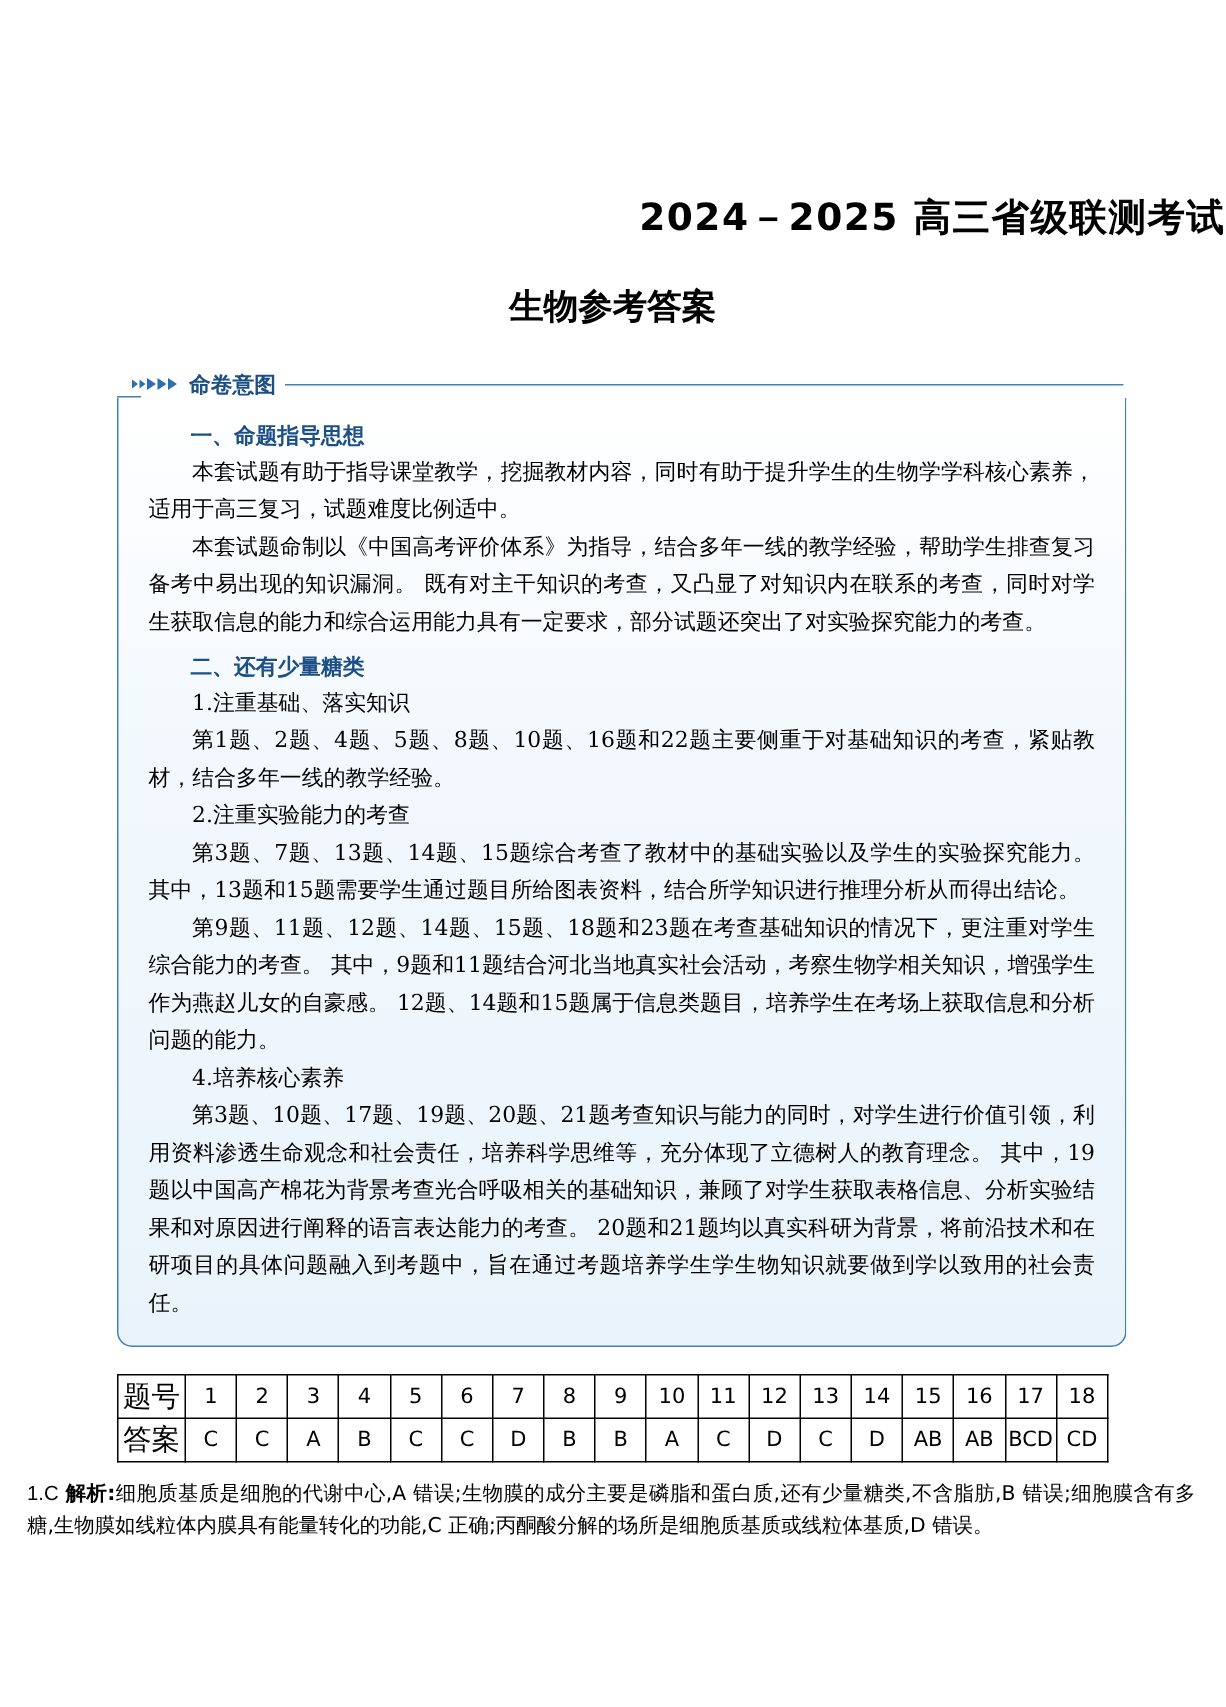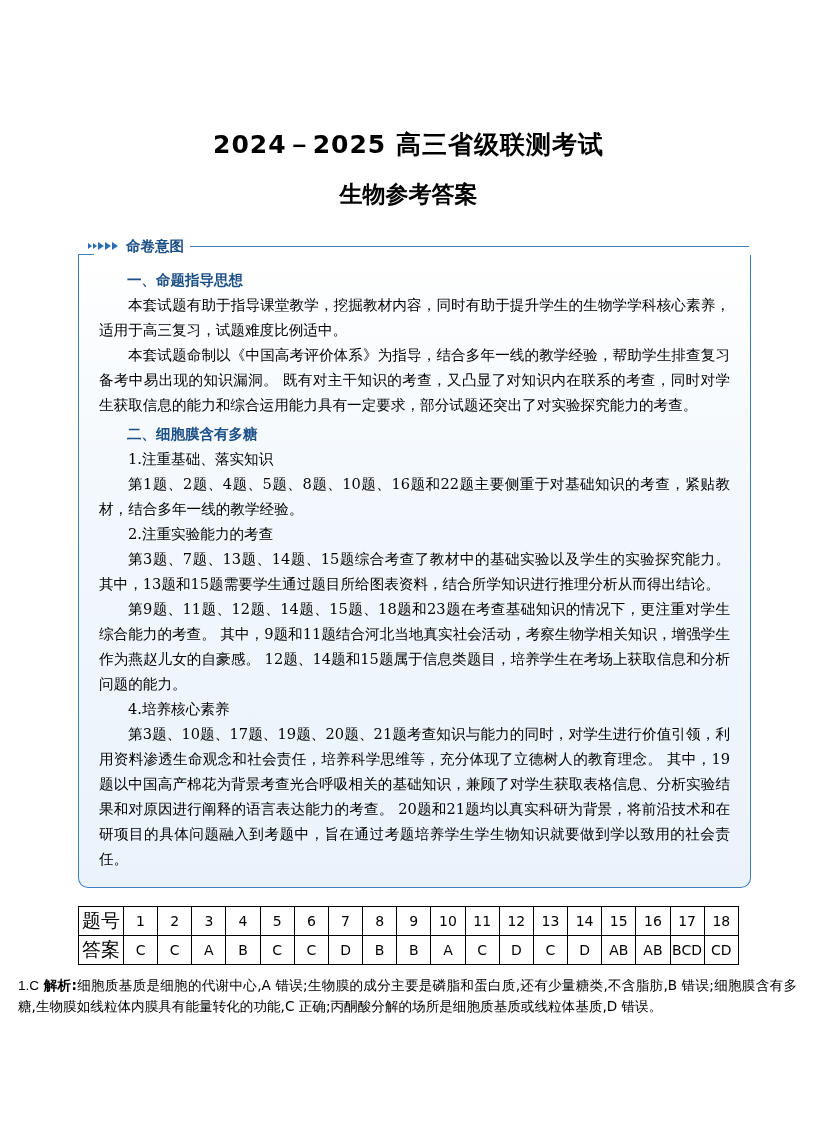--- a/index.html
+++ b/index.html
@@ -18,32 +18,32 @@
   .page {
     position: relative;
     width: 817px;
     height: 1138px;
     padding: 0;
     box-sizing: border-box;
   }
 
   
   .doc-title {
-    text-align: center;
+    text-align: right;
     font-size: 25px;
     font-weight: bold;
     letter-spacing: 1px;
     margin-top: 128px;
     font-family: "DejaVu Sans", "Liberation Sans", sans-serif;
   }
   .doc-subtitle {
     text-align: center;
     font-size: 23px;
     font-weight: bold;
-    margin-top: 18px;
+    margin-top: 28px;
     font-family: Liberation Sans, sans-serif;
   }
 
   
   .intent-wrap {
     margin: 26px 66px 0 78px;
     position: relative;
   }
   .intent-header {
     position: relative;
@@ -168,21 +168,21 @@
         <span class="arrow"></span>
         <span class="arrow"></span>
       </span>
       <span class="intent-title">命卷意图</span>
       <span class="intent-line"></span>
     </div>
     <div class="intent-body">
       <div class="section-head">一、命题指导思想</div>
       <p class="para">本套试题有助于指导课堂教学，挖掘教材内容，同时有助于提升学生的生物学学科核心素养，适用于高三复习，试题难度比例适中。</p>
       <p class="para">本套试题命制以《中国高考评价体系》为指导，结合多年一线的教学经验，帮助学生排查复习备考中易出现的知识漏洞。 既有对主干知识的考查，又凸显了对知识内在联系的考查，同时对学生获取信息的能力和综合运用能力具有一定要求，部分试题还突出了对实验探究能力的考查。</p>
-      <div class="section-head second">二、细胞膜含有多糖</div>
+      <div class="section-head second">二、还有少量糖类</div>
       <p class="sub-head">1.注重基础、落实知识</p>
       <p class="para">第1题、2题、4题、5题、8题、10题、16题和22题主要侧重于对基础知识的考查，紧贴教材，结合多年一线的教学经验。</p>
       <p class="sub-head">2.注重实验能力的考查</p>
       <p class="para">第3题、7题、13题、14题、15题综合考查了教材中的基础实验以及学生的实验探究能力。 其中，13题和15题需要学生通过题目所给图表资料，结合所学知识进行推理分析从而得出结论。</p>
       <p class="para">第9题、11题、12题、14题、15题、18题和23题在考查基础知识的情况下，更注重对学生综合能力的考查。 其中，9题和11题结合河北当地真实社会活动，考察生物学相关知识，增强学生作为燕赵儿女的自豪感。 12题、14题和15题属于信息类题目，培养学生在考场上获取信息和分析问题的能力。</p>
       <p class="sub-head">4.培养核心素养</p>
       <p class="para">第3题、10题、17题、19题、20题、21题考查知识与能力的同时，对学生进行价值引领，利用资料渗透生命观念和社会责任，培养科学思维等，充分体现了立德树人的教育理念。 其中，19题以中国高产棉花为背景考查光合呼吸相关的基础知识，兼顾了对学生获取表格信息、分析实验结果和对原因进行阐释的语言表达能力的考查。 20题和21题均以真实科研为背景，将前沿技术和在研项目的具体问题融入到考题中，旨在通过考题培养学生学生物知识就要做到学以致用的社会责任。</p>
     </div>
   </div>
 

